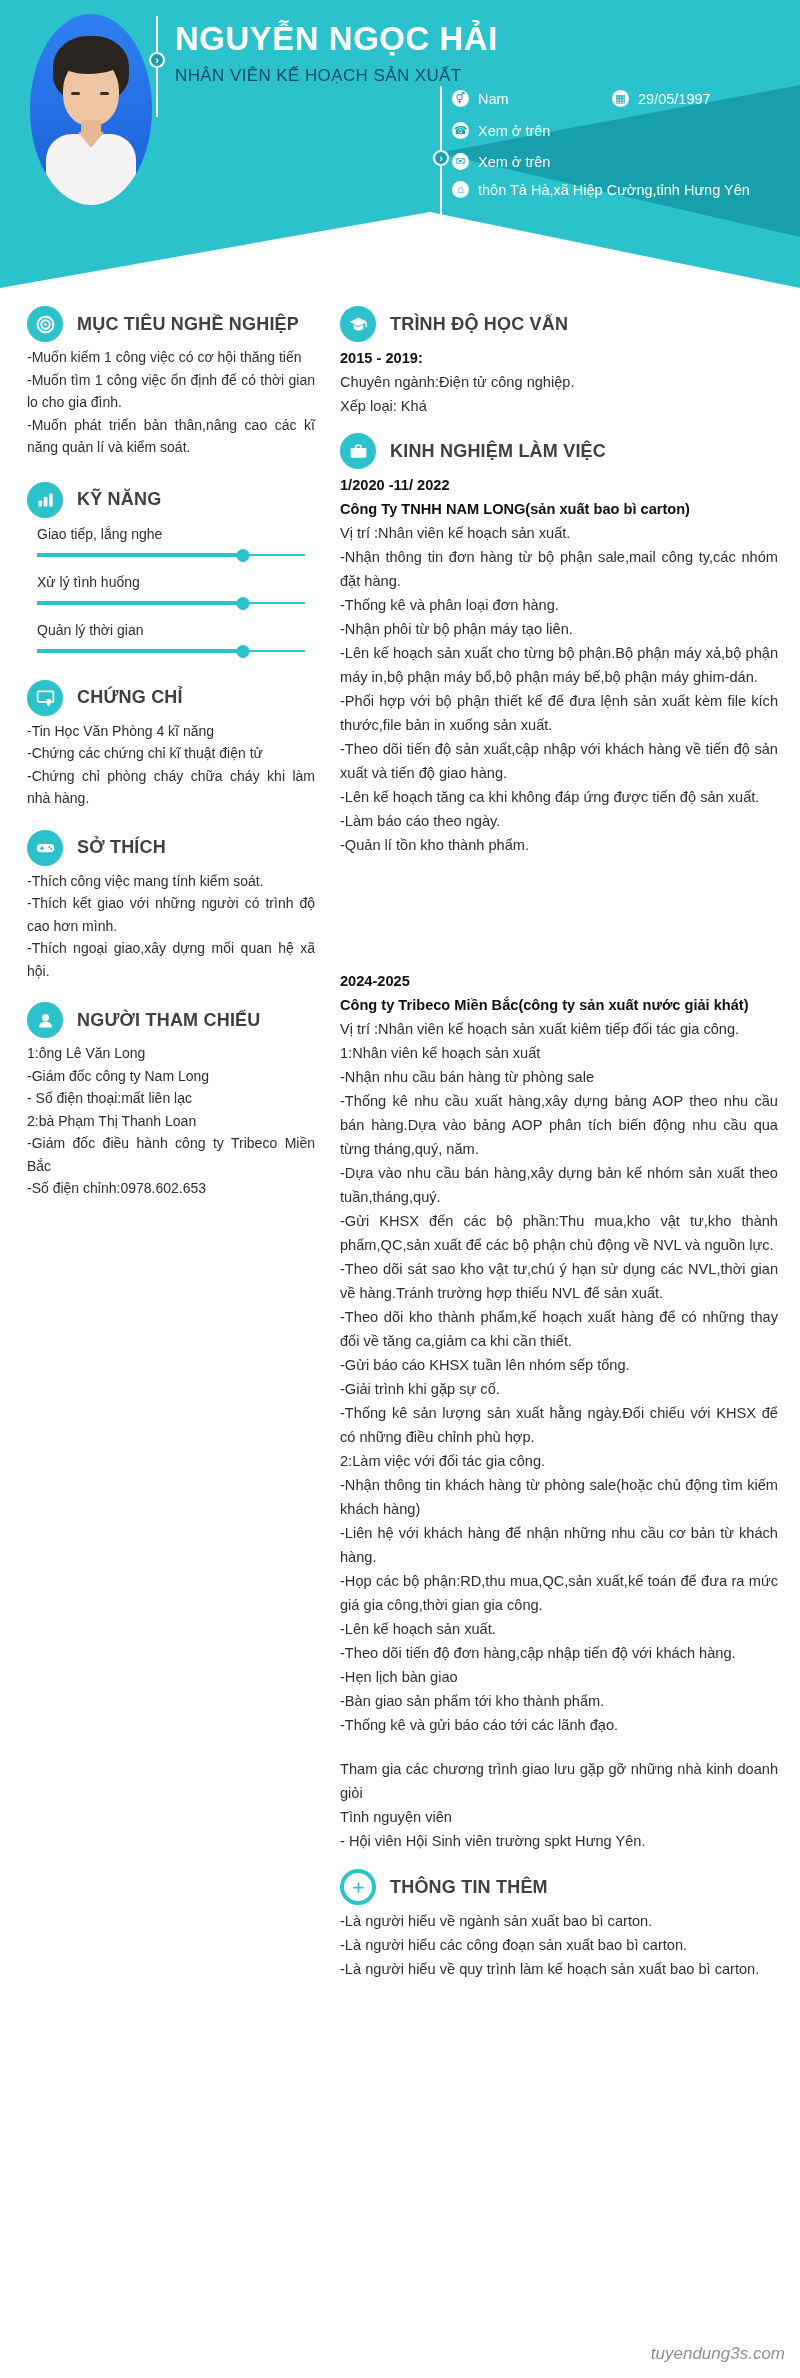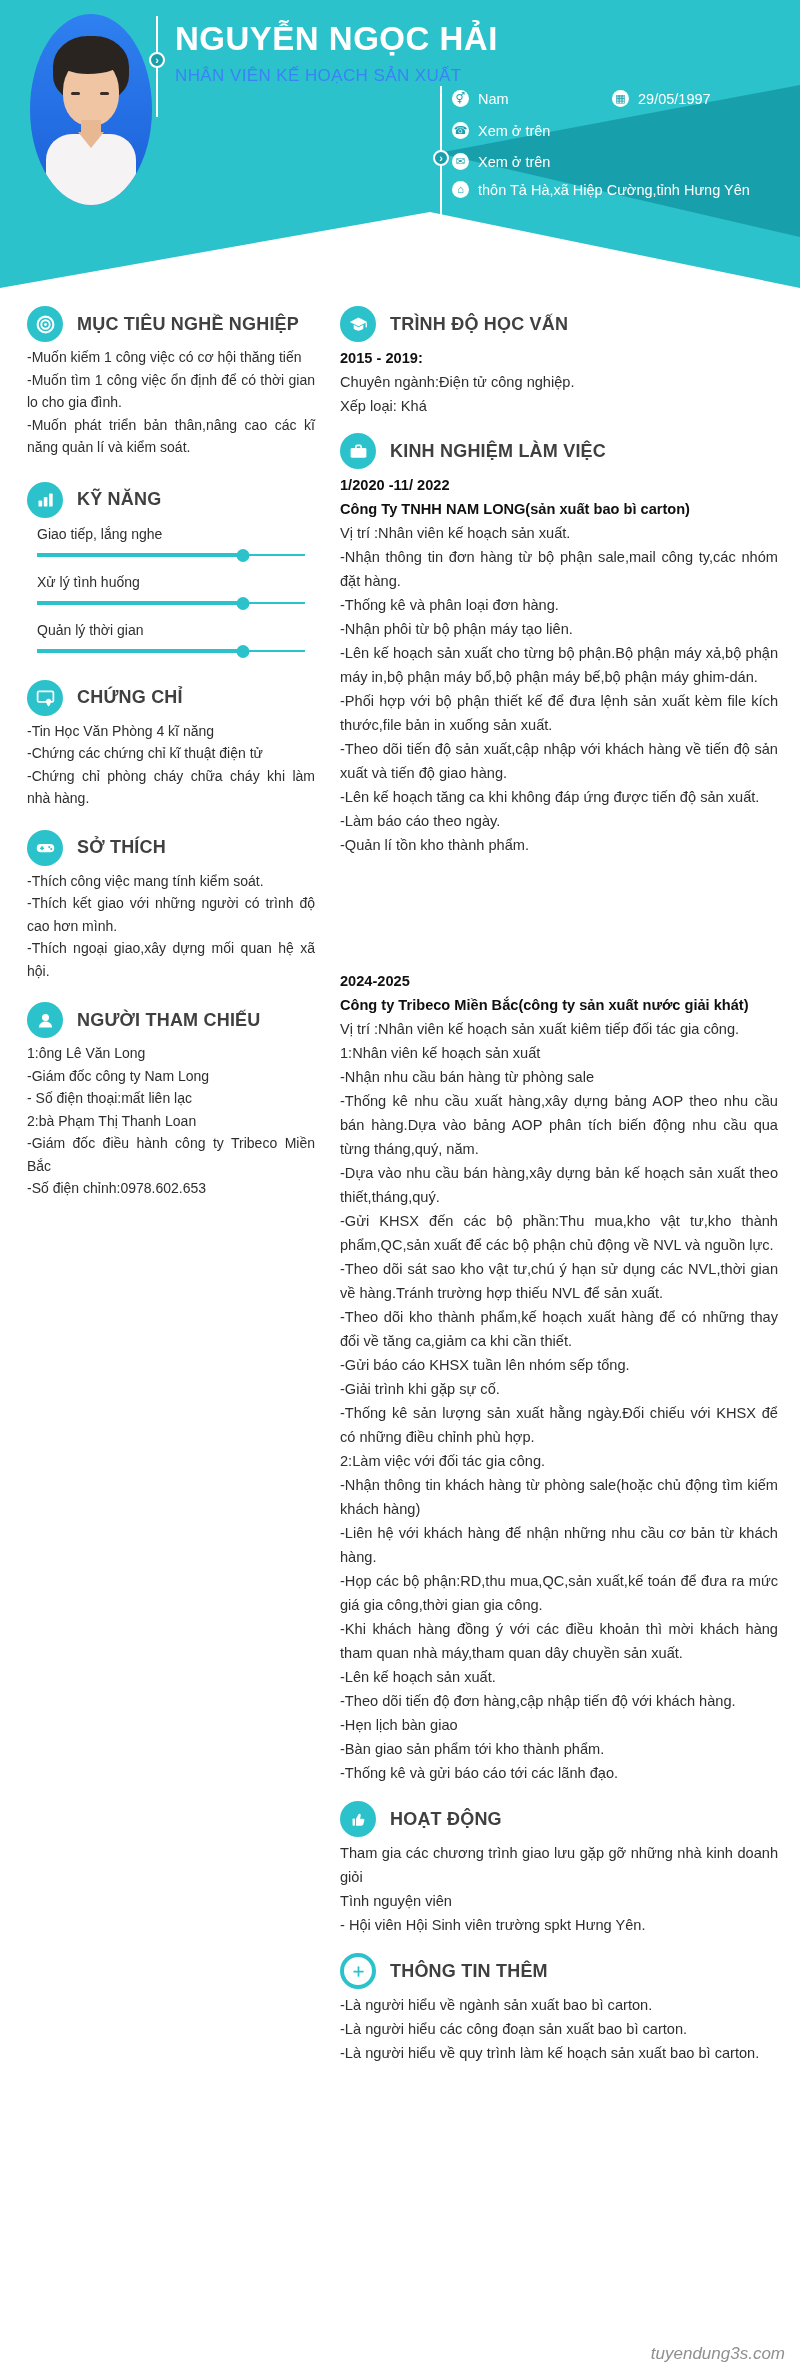--- a/index.html
+++ b/index.html
@@ -33,21 +33,21 @@
   .vline1 { left:156px; top:16px; height:101px; }
   .vline2 { left:440px; top:86px; height:136px; }
   .marker { position:absolute; width:16px; height:16px; border-radius:50%;
             background:#189fac; border:2px solid #fff; color:#fff; font-size:11px; font-weight:bold;
             display:flex; align-items:center; justify-content:center; line-height:1; }
   .marker1 { left:149px; top:52px; }
   .marker2 { left:433px; top:150px; }
 
   .hd-name { position:absolute; left:175px; top:20px; color:#fff; font-size:33px; font-weight:bold;
              letter-spacing:.5px; white-space:nowrap; }
-  .hd-sub  { position:absolute; left:175px; top:66px; color:#3b82f6; font-size:17px; letter-spacing:.4px;
+  .hd-sub  { position:absolute; left:175px; top:66px; color:#0c4a6e; font-size:17px; letter-spacing:.4px;
              white-space:nowrap; }
 
   .crow { position:absolute; display:flex; align-items:flex-start; gap:9px; color:#fff; font-size:14.5px; }
   .cicon { flex:0 0 auto; width:17px; height:17px; border-radius:50%; background:#fff; color:#189fac;
            font-size:11px; line-height:17px; text-align:center; font-weight:bold; }
   .crow .ctext { line-height:19px; }
   .crow-addr .ctext { width:292px; line-height:27px; margin-top:-4px; }
 
   
   .col { position:absolute; color:#2e2e2e; }
@@ -289,50 +289,40 @@
 
     <div style="height:112px;"></div>
 
     <div>
       <div class="li b">2024-2025</div>
       <div class="li b">Công ty Tribeco Miền Bắc(công ty sản xuất nước giải khát)</div>
       <div class="li">Vị trí :Nhân viên kế hoạch sản xuất kiêm tiếp đối tác gia công.</div>
       <div class="li">1:Nhân viên kế hoạch sản xuất</div>
       <div class="li">-Nhận nhu cầu bán hàng từ phòng sale</div>
       <div class="li">-Thống kê nhu cầu xuất hàng,xây dựng bảng AOP theo nhu cầu bán hàng.Dựa vào bảng AOP phân tích biến động nhu cầu qua từng tháng,quý, năm.</div>
-      <div class="li">-Dựa vào nhu cầu bán hàng,xây dựng bản kế hoạch sản xuất theo thiết,tháng,quý.</div>
+      <div class="li">-Dựa vào nhu cầu bán hàng,xây dựng bản kế nhóm sản xuất theo tuần,tháng,quý.</div>
       <div class="li">-Gửi KHSX đến các bộ phần:Thu mua,kho vật tư,kho thành phẩm,QC,sản xuất để các bộ phận chủ động về NVL và nguồn lực.</div>
       <div class="li">-Theo dõi sát sao kho vật tư,chú ý hạn sử dụng các NVL,thời gian về hàng.Tránh trường hợp thiếu NVL để sản xuất.</div>
       <div class="li">-Theo dõi kho thành phẩm,kế hoạch xuất hàng để có những thay đổi về tăng ca,giảm ca khi cần thiết.</div>
       <div class="li">-Gửi báo cáo KHSX tuần lên nhóm sếp tổng.</div>
       <div class="li">-Giải trình khi gặp sự cố.</div>
       <div class="li">-Thống kê sản lượng sản xuất hằng ngày.Đối chiếu với KHSX để có những điều chỉnh phù hợp.</div>
       <div class="li">2:Làm việc với đối tác gia công.</div>
       <div class="li">-Nhận thông tin khách hàng từ phòng sale(hoặc chủ động tìm kiếm khách hàng)</div>
       <div class="li">-Liên hệ với khách hàng để nhận những nhu cầu cơ bản từ khách hàng.</div>
       <div class="li">-Họp các bộ phận:RD,thu mua,QC,sản xuất,kế toán để đưa ra mức giá gia công,thời gian gia công.</div>
-      <div class="li">-Khi khách hàng đồng ý với các điều khoản thì mời khách hàng tham quan nhà máy,tham quan dây chuyền sản xuất.</div>
       <div class="li">-Lên kế hoạch sản xuất.</div>
       <div class="li">-Theo dõi tiến độ đơn hàng,cập nhập tiến độ với khách hàng.</div>
       <div class="li">-Hẹn lịch bàn giao</div>
       <div class="li">-Bàn giao sản phẩm tới kho thành phẩm.</div>
       <div class="li">-Thống kê và gửi báo cáo tới các lãnh đạo.</div>
     </div>
 
     <div style="height:16px;"></div>
 
-    <div class="sec-head">
-      <span class="sec-icon">
-        <svg viewBox="0 0 24 24">
-            <path d="M9.2 11l2.7-4.8c.3-.6 1-.9 1.6-.7.8.3 1.2 1.1 1 1.9L13.9 11h3.2c1.1 0 1.9 1 1.6 2.1l-1.2 4.3c-.3 1-1.2 1.6-2.2 1.6H9.2z" fill="#fff"></path>
-            <rect x="5.2" y="10.8" width="2.8" height="8.2" rx="1" fill="#fff"></rect>
-          </svg>
-      </span>
-      <span class="sec-title">HOẠT ĐỘNG</span>
-    </div>
     <div class="gap-sm"></div>
     <div class="li">Tham gia các chương trình giao lưu gặp gỡ những nhà kinh doanh giỏi</div>
     <div class="li">Tình nguyện viên</div>
     <div class="li">- Hội viên Hội Sinh viên trường spkt Hưng Yên.</div>
 
     <div style="height:16px;"></div>
 
     <div class="sec-head">
       <span class="sec-icon ring">
         <svg viewBox="0 0 24 24">

